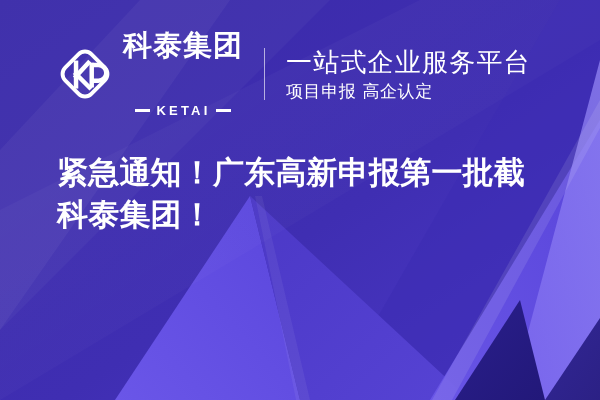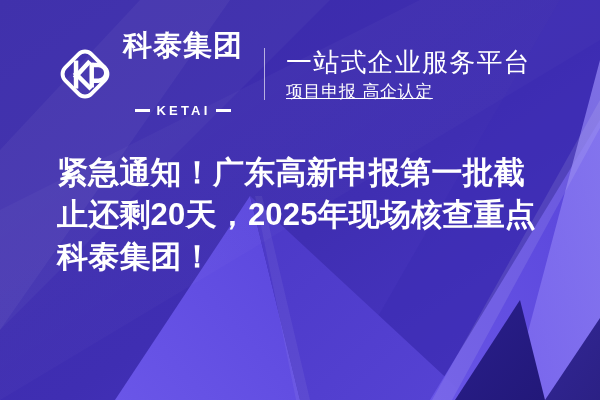--- a/index.html
+++ b/index.html
@@ -103,21 +103,20 @@
     font-family: "DejaVu Sans", sans-serif;
   }
   #tagline-sub {
     color: #ffffff;
     font-size: 17px;
     line-height: 22px;
     letter-spacing: 0.6px;
     white-space: nowrap;
     margin-top: 3px;
     font-family: "DejaVu Serif", "Liberation Serif", serif;
-    text-decoration: underline;
   }
   
   #headline {
     position: absolute;
     left: 57px;
     top: 152px;
     width: 500px;
   }
   .headline-line {
     color: #ffffff;
@@ -215,17 +214,16 @@
     <div id="header-divider"></div>
 
     <div id="tagline-group">
       <div id="tagline-main">一站式企业服务平台</div>
       <div id="tagline-sub">项目申报 高企认定</div>
     </div>
   </div>
 
   <div id="headline">
     <div class="headline-line">紧急通知！广东高新申报第一批截</div>
-    <div class="headline-line">止还剩20天，2025年现场核查重点</div>
     <div class="headline-line">科泰集团！</div>
   </div>
 
 </div>
 
 </body></html>

